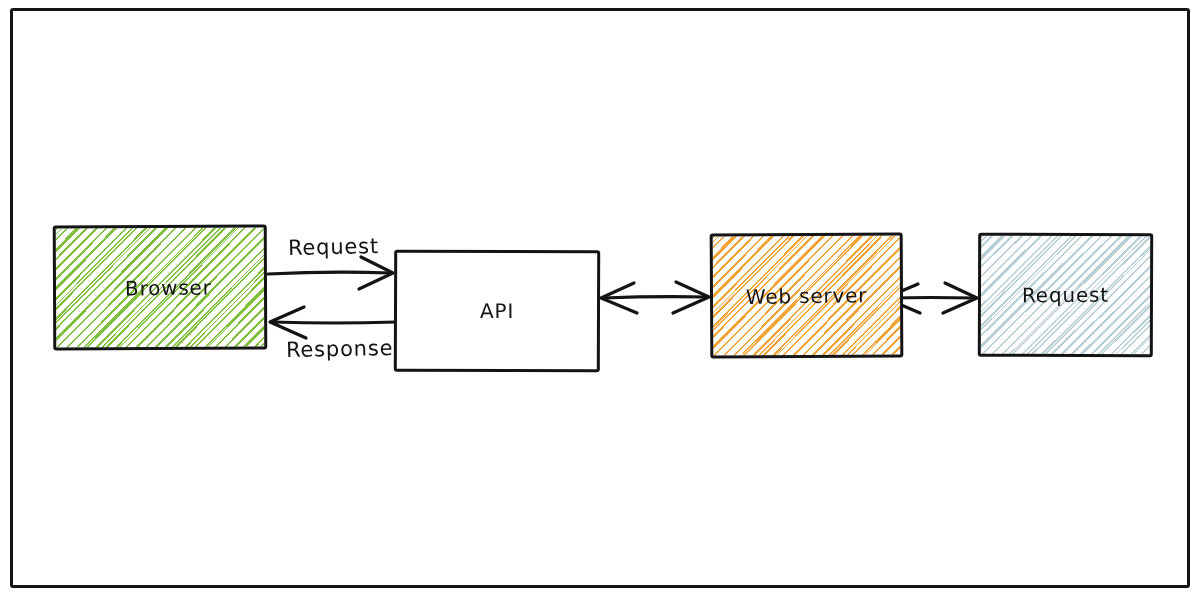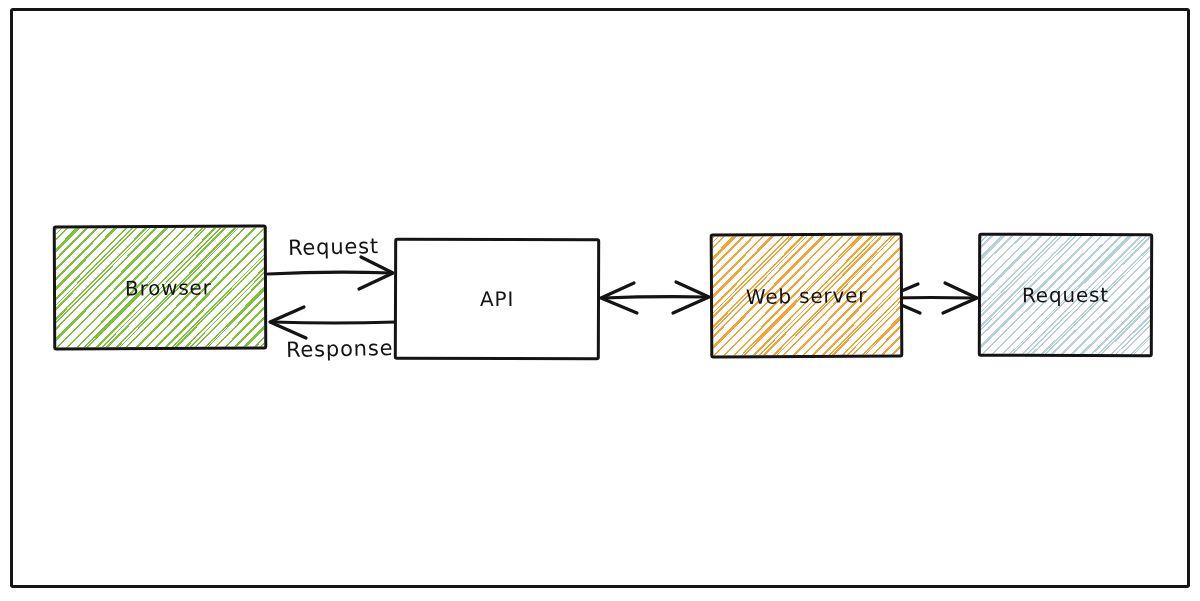--- a/index.html
+++ b/index.html
@@ -47,21 +47,21 @@
         transparent 4.6px, transparent 12.5px);
   }
   .node-label {
     font-size: 20px;
     letter-spacing: 0.8px;
     color: #141414;
     white-space: nowrap;
     transform: rotate(-0.6deg);
   }
   #node-browser   { left: 53px;  top: 225px; width: 214px; height: 125px; transform: rotate(-0.25deg); padding-left: 16px; }
-  #node-api       { left: 394px; top: 238px; width: 206px; height: 122px; transform: rotate(0.2deg); }
+  #node-api       { left: 394px; top: 250px; width: 206px; height: 122px; transform: rotate(0.2deg); }
   #node-webserver { left: 710px; top: 233px; width: 193px; height: 125px; transform: rotate(-0.3deg); }
   #node-database  { left: 978px; top: 233px; width: 175px; height: 124px; transform: rotate(0.2deg); }
   .edge-label {
     position: absolute;
     font-size: 21px;
     letter-spacing: 0.8px;
     color: #141414;
     white-space: nowrap;
     transform: rotate(-1.2deg);
   }

